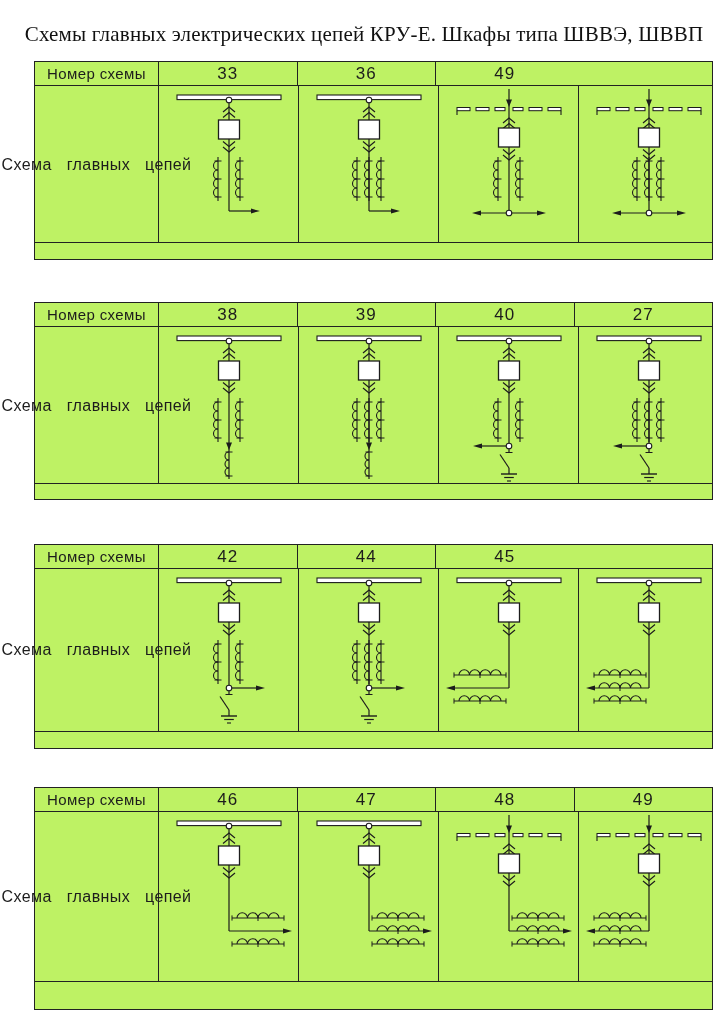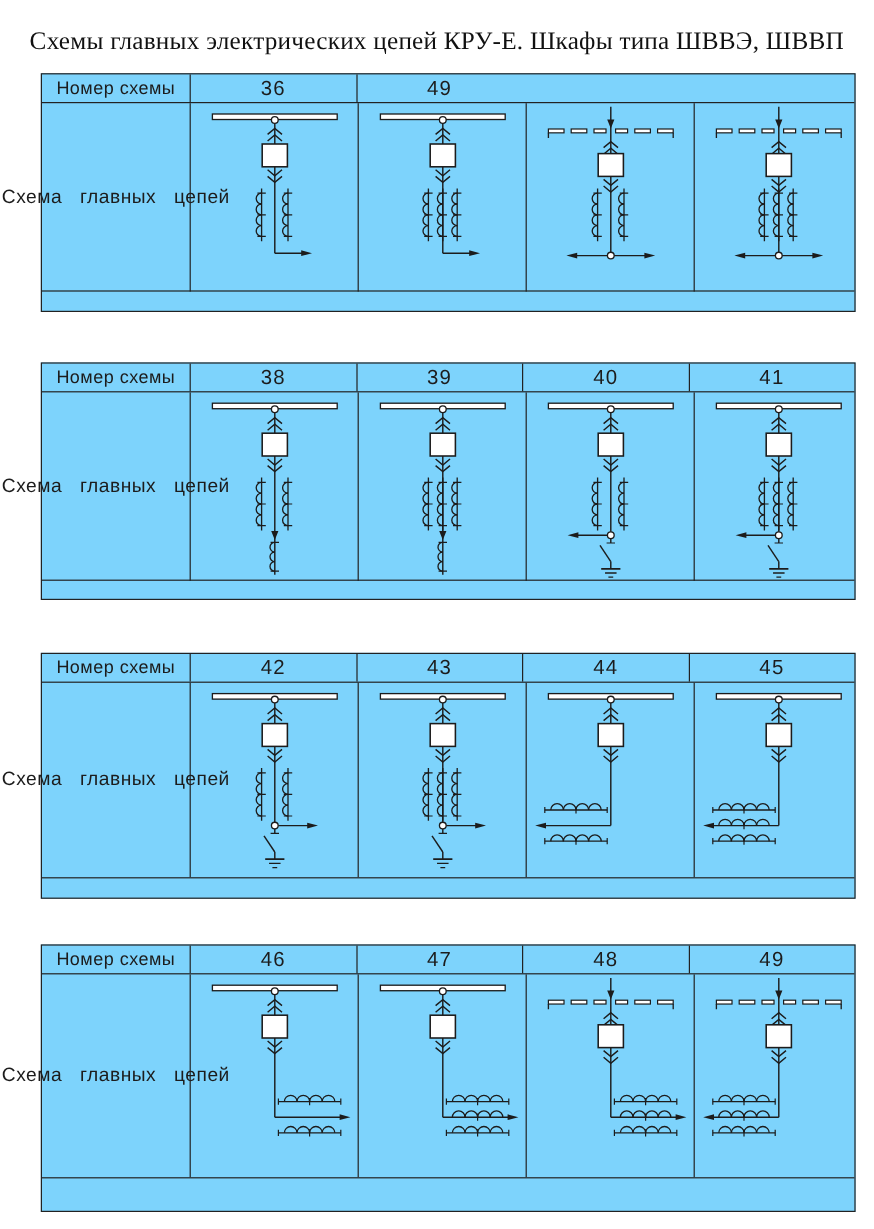--- a/index.html
+++ b/index.html
@@ -2,21 +2,21 @@
 <html lang="ru"><head>
 <meta charset="utf-8">
 <style>
   html,body{margin:0;padding:0;background:#ffffff;}
   .page{position:relative;width:728px;height:1024px;background:#ffffff;
         font-family:"Liberation Sans",sans-serif;color:#1c1c1c;overflow:hidden;}
   .title{position:absolute;top:22px;left:14px;width:700px;text-align:center;
          font-family:"Liberation Serif",serif;font-size:21px;letter-spacing:.2px;
          color:#111;white-space:nowrap;}
   .scheme-table{position:absolute;left:34px;width:679px;border:1.6px solid #222;
-                box-sizing:border-box;background:#7dd3fc;}
+                box-sizing:border-box;background:#bef264;}
   .t1{top:61px}.t2{top:302px}.t3{top:544px}.t4{top:787px}
   .hrow,.drow{display:grid;grid-template-columns:123px repeat(4,1fr);}
   .hrow{height:23px;border-bottom:1.4px solid #222;}
   .hcell{display:flex;align-items:center;justify-content:center;
          font-size:15px;letter-spacing:.4px;}
   .hcell.num{font-size:17px;letter-spacing:1px;}
   .hcell + .hcell, .dcell + .dcell, .drow > .side + .dcell{border-left:1.4px solid #222;}
   .t1 .drow{height:156px}.t2 .drow{height:156px}.t3 .drow{height:162px}.t4 .drow{height:169px}
   .side{display:flex;flex-direction:row;align-items:center;justify-content:center;
         gap:15px;font-size:16px;letter-spacing:.4px;}
@@ -27,20 +27,21 @@
 </style>
 </head>
 <body>
 
 <main class="page">
   <div class="title">Схемы главных электрических цепей КРУ-Е. Шкафы типа ШВВЭ, ШВВП</div>
 
   <section class="scheme-table t1">
     <div class="hrow">
       <div class="hcell">Номер схемы</div>
+      <div class="hcell num">33</div>
       <div class="hcell num">36</div>
       <div class="hcell num">49</div>
     </div>
     <div class="drow">
       <div class="side">
         <span>Схема</span>
         <span>главных</span>
         <span>цепей</span>
       </div>
       <div class="dcell">
@@ -200,21 +201,21 @@
     </div>
     <div class="frow"></div>
   </section>
 
   <section class="scheme-table t2">
     <div class="hrow">
       <div class="hcell">Номер схемы</div>
       <div class="hcell num">38</div>
       <div class="hcell num">39</div>
       <div class="hcell num">40</div>
-      <div class="hcell num">41</div>
+      <div class="hcell num">27</div>
     </div>
     <div class="drow">
       <div class="side">
         <span>Схема</span>
         <span>главных</span>
         <span>цепей</span>
       </div>
       <div class="dcell">
           <svg class="diagram" width="139" height="156" viewBox="0 0 139 156">
             <line x1="70" y1="15" x2="70" y2="151" stroke="#1c1c1c" stroke-width="1.2"></line>
@@ -374,21 +375,20 @@
           </svg>
         </div>
     </div>
     <div class="frow"></div>
   </section>
 
   <section class="scheme-table t3">
     <div class="hrow">
       <div class="hcell">Номер схемы</div>
       <div class="hcell num">42</div>
-      <div class="hcell num">43</div>
       <div class="hcell num">44</div>
       <div class="hcell num">45</div>
     </div>
     <div class="drow">
       <div class="side">
         <span>Схема</span>
         <span>главных</span>
         <span>цепей</span>
       </div>
       <div class="dcell">

